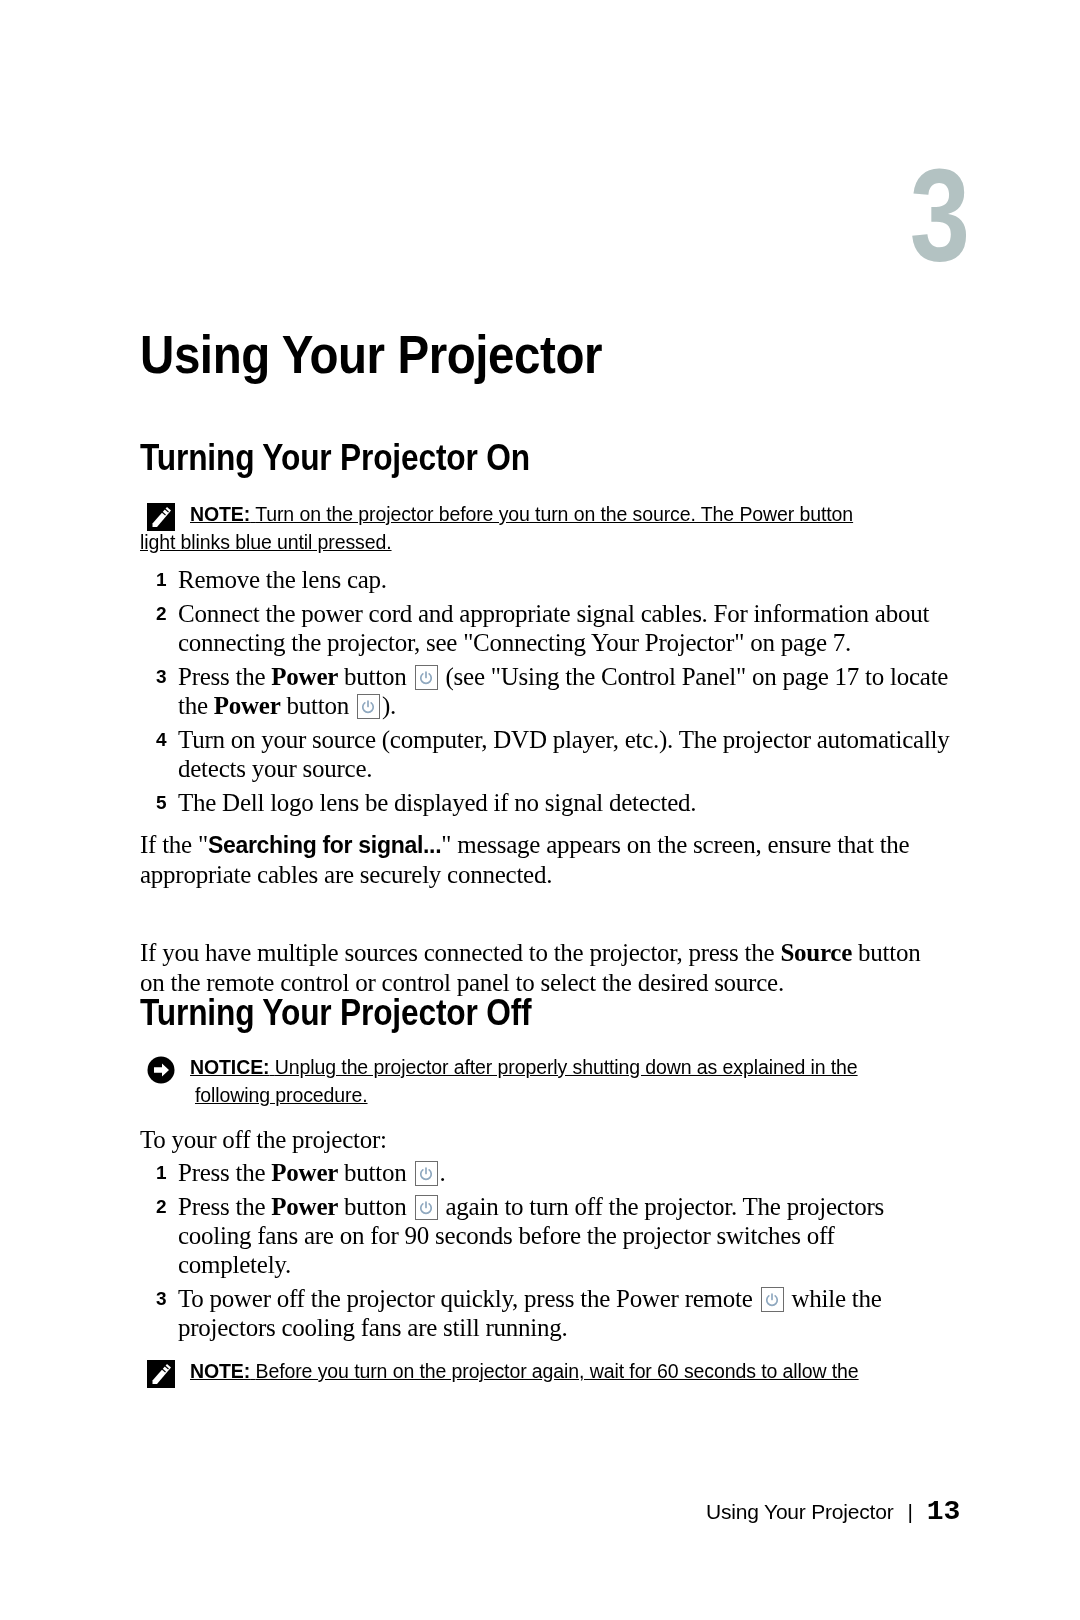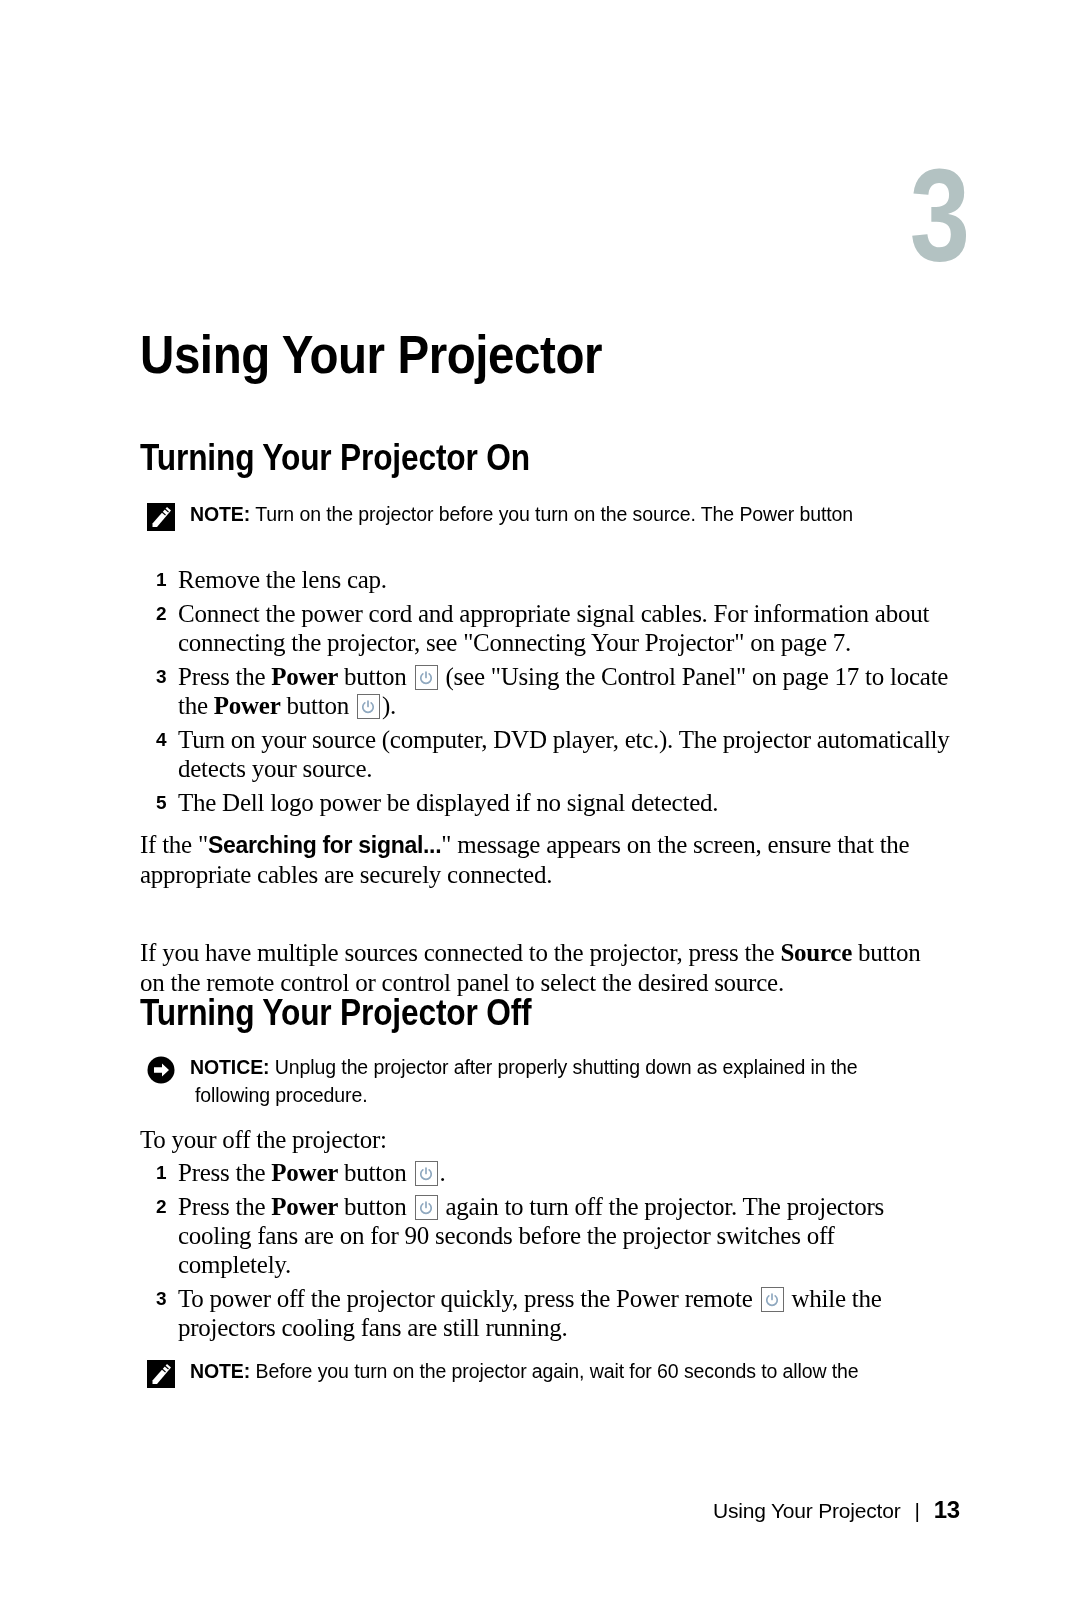--- a/index.html
+++ b/index.html
@@ -92,20 +92,21 @@
   .admon .icon {
     position: absolute;
     left: 7px;
     top: 3px;
     width: 28px;
     height: 28px;
   }
   .admon .body {
     padding-left: 0px;
     text-indent: 0;
+    text-decoration: underline;
   }
   .admon .lead {
     font-weight: bold;
   }
   .admon .spacer {
     display: inline-block;
     width: 50px;
   }
   .admon.hang .cont {
     display: block;
@@ -209,21 +210,22 @@
     letter-spacing: -0.2px;
     white-space: nowrap;
   }
   .footer .sep {
     display: inline-block;
     padding: 0 14px;
     color: #000;
   }
   .footer .pg {
     font-weight: bold;
-    font-size: 24px;
+    font-size: 28px;
+    font-family: Liberation Mono, monospace;
   }
 </style>
 </head>
 <body>
 
 <div class="page">
 
   <div class="chapter-num">3</div>
 
   <div class="content">
@@ -237,35 +239,36 @@
         <svg width="28" height="28" viewBox="0 0 28 28">
           <rect x="0" y="0" width="28" height="28" fill="#000000"></rect>
           <path d="M20 4 L24 7.5 L10 24 L5.5 24 L5.5 20.5 Z" fill="#ffffff"></path>
           <path d="M17.5 5.5 L21.5 9" stroke="#000000" stroke-width="1.1" fill="none"></path>
           <path d="M14.5 8.5 L18.5 12" stroke="#000000" stroke-width="1.1" fill="none"></path>
         </svg>
       </span>
       <div class="body">
         <span class="spacer"></span><span class="lead">NOTE:</span>
         <span>Turn on the projector before you turn on the source. The Power button</span>
+        <span class="cont">light blinks blue until pressed.</span>
       </div>
     </div>
 
     <div class="olist" id="list1">
         <div class="li"><span class="num">1</span><span>Remove the lens cap.</span></div>
         <div class="li"><span class="num">2</span><span>Connect the power cord and appropriate signal cables. For information about connecting the projector, see "Connecting Your Projector" on page 7.</span></div>
         <div class="li"><span class="num">3</span><span>Press the </span><span class="bold-serif">Power</span><span> button </span><span class="pwr"><svg width="15" height="15" viewBox="0 0 16 16">
               <path d="M4.6 3.6 A5.6 5.6 0 1 0 11.4 3.6" stroke="#8fa8bf" stroke-width="1.8" fill="none" stroke-linecap="round"></path>
               <line x1="8" y1="1.6" x2="8" y2="7.4" stroke="#8fa8bf" stroke-width="1.8" stroke-linecap="round"></line>
             </svg></span><span> (see "Using the Control Panel" on page 17 to locate the </span><span class="bold-serif">Power</span><span> button </span><span class="pwr"><svg width="15" height="15" viewBox="0 0 16 16">
               <path d="M4.6 3.6 A5.6 5.6 0 1 0 11.4 3.6" stroke="#8fa8bf" stroke-width="1.8" fill="none" stroke-linecap="round"></path>
               <line x1="8" y1="1.6" x2="8" y2="7.4" stroke="#8fa8bf" stroke-width="1.8" stroke-linecap="round"></line>
             </svg></span><span>).</span></div>
         <div class="li"><span class="num">4</span><span>Turn on your source (computer, DVD player, etc.). The projector automatically detects your source.</span></div>
-        <div class="li"><span class="num">5</span><span>The Dell logo power be displayed if no signal detected.</span></div>
+        <div class="li"><span class="num">5</span><span>The Dell logo lens be displayed if no signal detected.</span></div>
       </div>
 
     <p class="body-par" id="par-searching">
       <span>If the "</span><span class="bold-sans">Searching for signal...</span><span>" message appears on the screen, ensure that the appropriate cables are securely connected.</span>
     </p>
 
     <p class="body-par" id="par-multiple">
       <span>If you have multiple sources connected to the projector, press the </span><span class="bold-serif">Source</span><span> button on the remote control or control panel to select the desired source.</span>
     </p>
 

